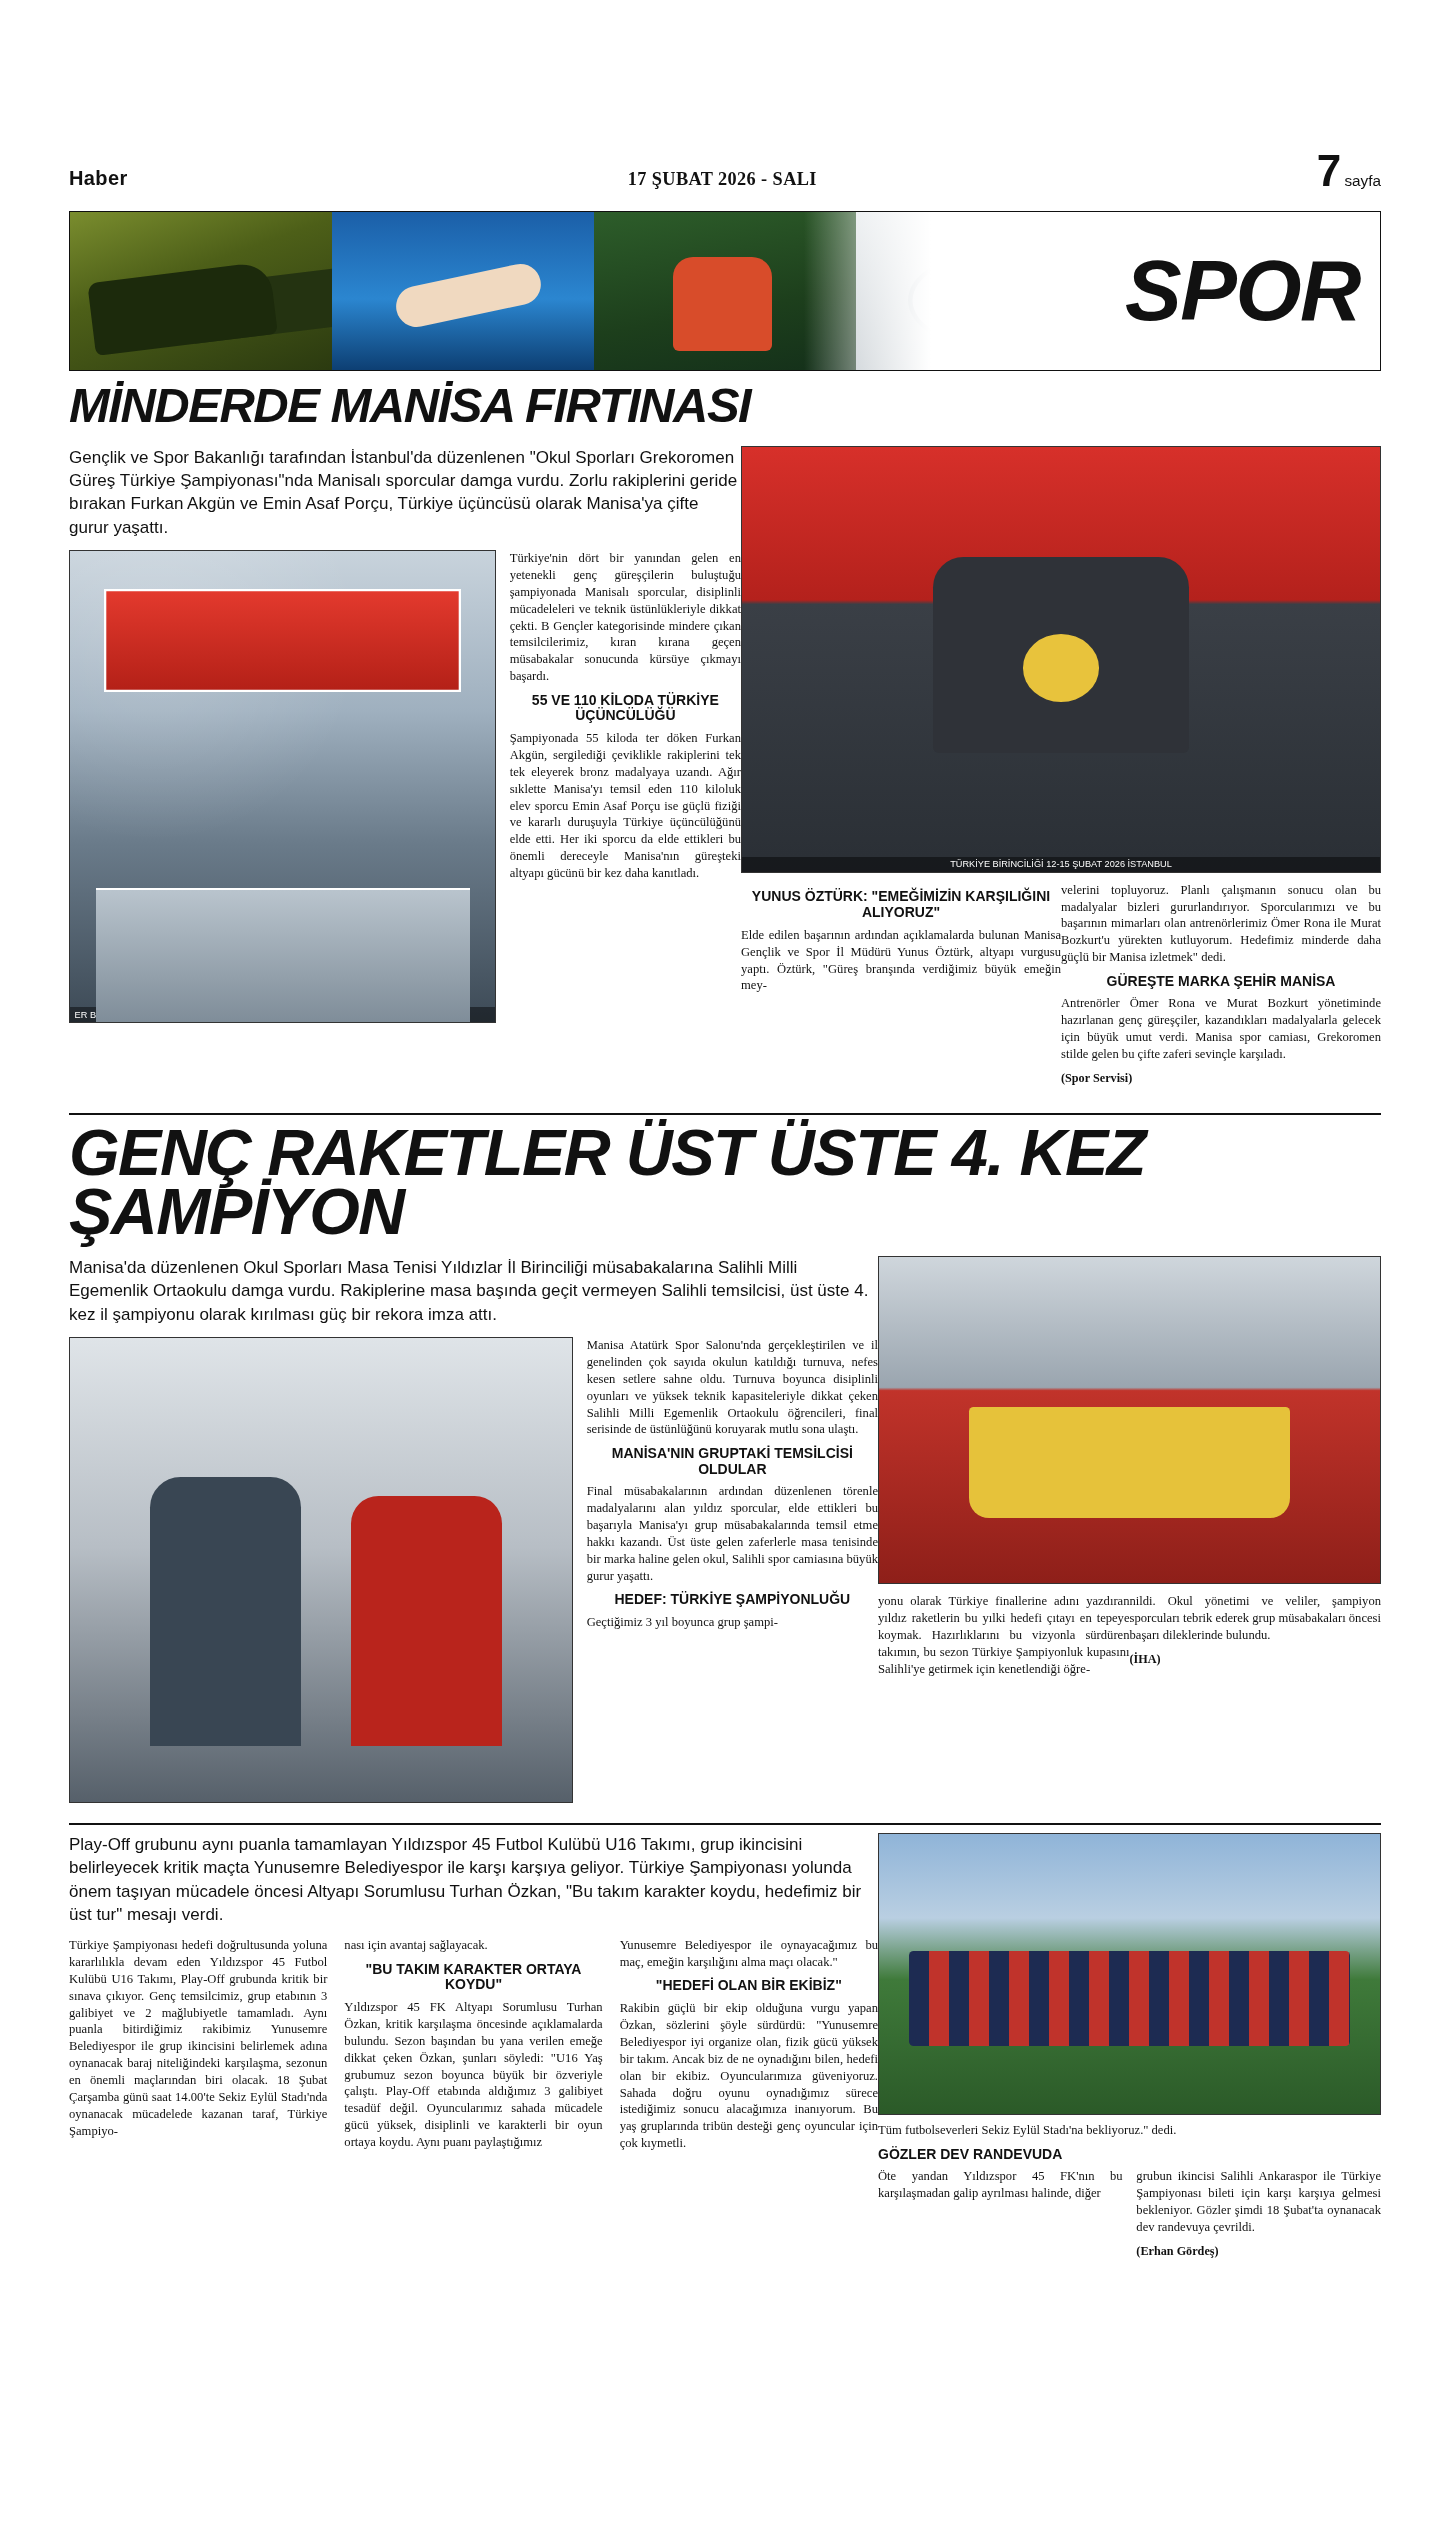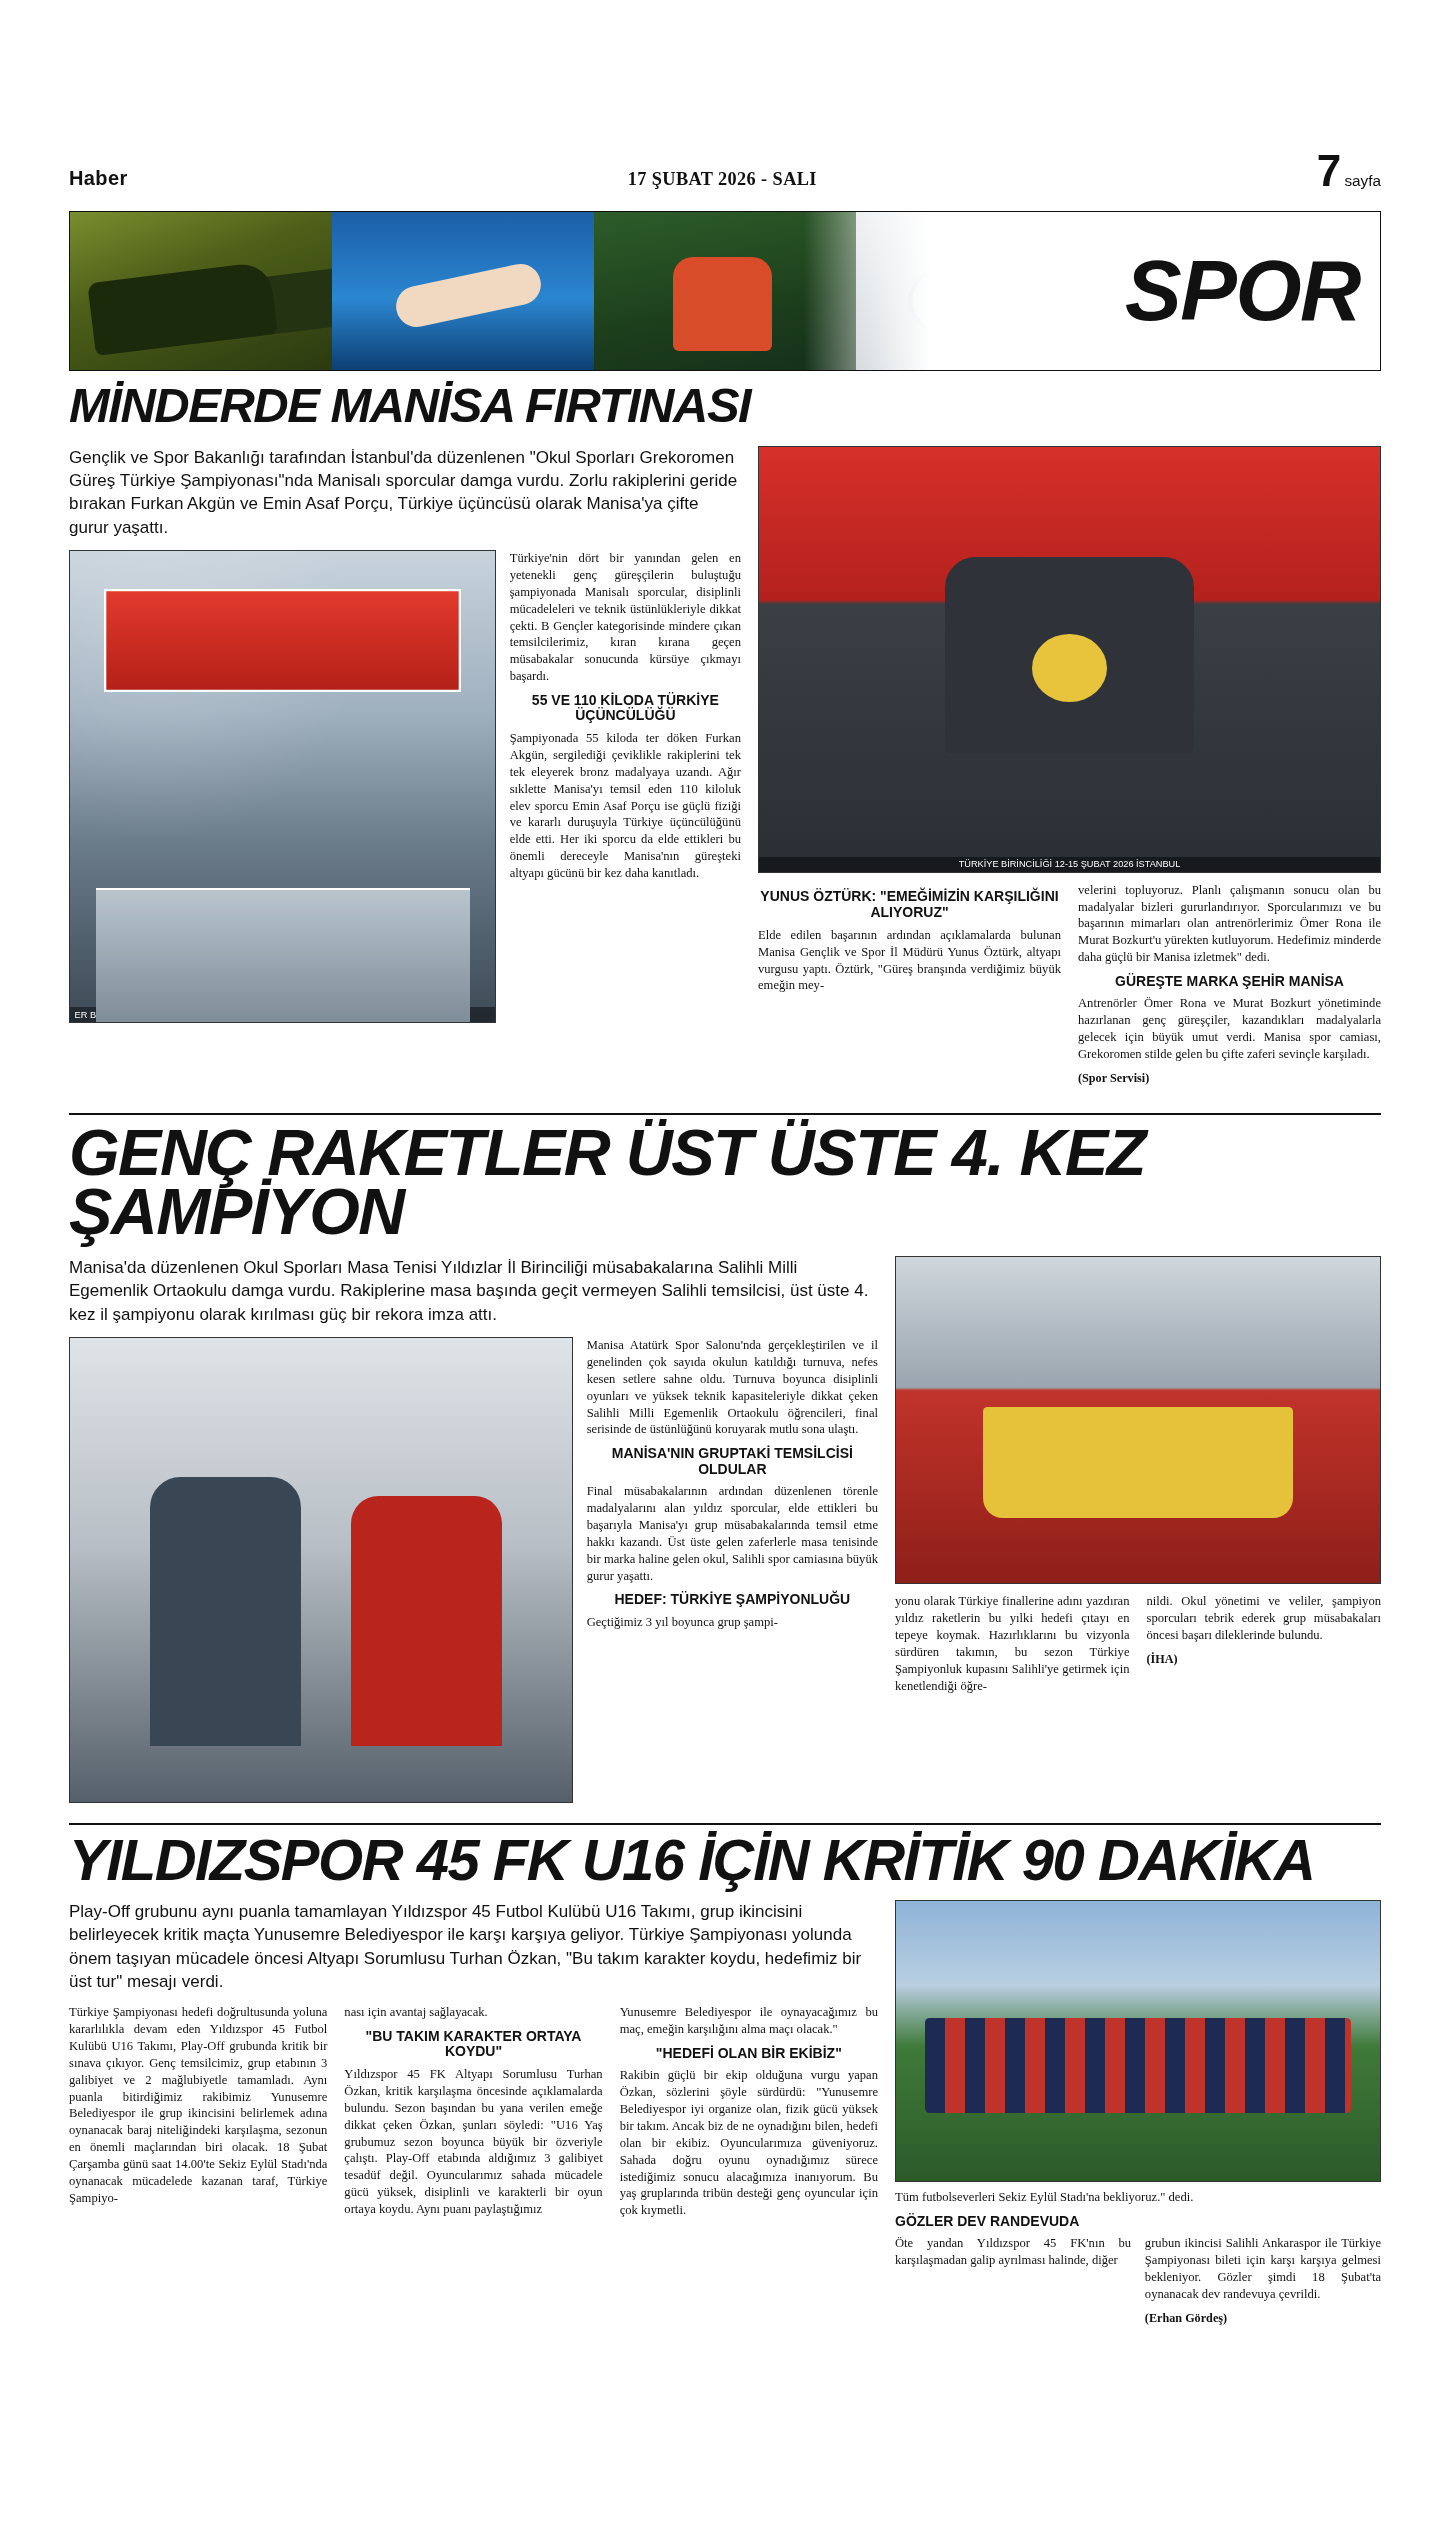--- a/index.html
+++ b/index.html
@@ -203,21 +203,21 @@
   }
   .p-interview:before{
     content:""; position:absolute; left:16%; top:30%; width:30%; height:58%;
     background:#394653; border-radius:30.5px 30.5px 0 0;
   }
   .p-interview:after{
     content:""; position:absolute; right:14%; top:34%; width:30%; height:54%;
     background:#b9241c; border-radius:27.5px 27.5px 0 0;
   }
 
-  .cols2 { display: flex; gap: 17px; }
+  .cols2 { display: flex; }
   .cols3 { display: flex; gap: 17px; }
   .col { flex: 1 1 0; }
 
   .section { margin-top: 7.6px; }
 </style>
 </head>
 <body>
 
 <div class="page">
 
@@ -310,21 +310,20 @@
             <p class="credit">(İHA)</p>
           </div>
         </div>
       </div>
     </div>
   </div>
 
   <div class="rule"></div>
 
   <div class="section">
-    <div class="headline h3">YILDIZSPOR 45 FK U16 İÇİN KRİTİK 90 DAKİKA</div>
 
     <div class="cols2">
       <div class="col" style="flex:0 0 809px;">
         <div class="lead">Play-Off grubunu aynı puanla tamamlayan Yıldızspor 45 Futbol Kulübü U16 Takımı, grup ikincisini belirleyecek kritik maçta Yunusemre Belediyespor ile karşı karşıya geliyor. Türkiye Şampiyonası yolunda önem taşıyan mücadele öncesi Altyapı Sorumlusu Turhan Özkan, "Bu takım karakter koydu, hedefimiz bir üst tur" mesajı verdi.</div>
         <div class="cols3" style="gap:17px;">
           <div class="col body">
             <p>Türkiye Şampiyonası hedefi doğrultusunda yoluna kararlılıkla devam eden Yıldızspor 45 Futbol Kulübü U16 Takımı, Play-Off grubunda kritik bir sınava çıkıyor. Genç temsilcimiz, grup etabının 3 galibiyet ve 2 mağlubiyetle tamamladı. Aynı puanla bitirdiğimiz rakibimiz Yunusemre Belediyespor ile grup ikincisini belirlemek adına oynanacak baraj niteliğindeki karşılaşma, sezonun en önemli maçlarından biri olacak. 18 Şubat Çarşamba günü saat 14.00'te Sekiz Eylül Stadı'nda oynanacak mücadelede kazanan taraf, Türkiye Şampiyo-</p>
           </div>
           <div class="col body">
             <p>nası için avantaj sağlayacak.</p>

